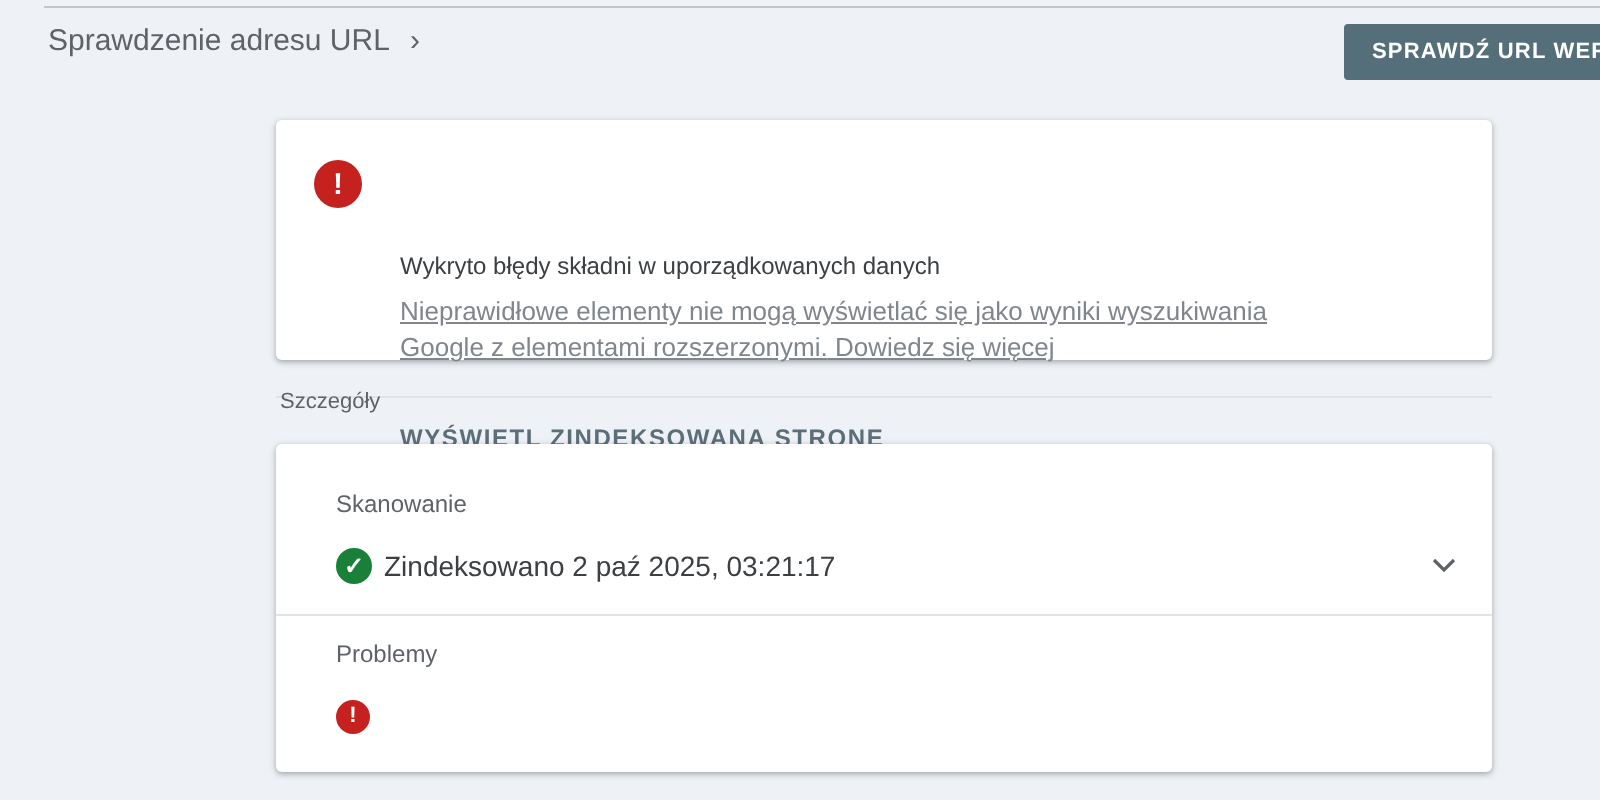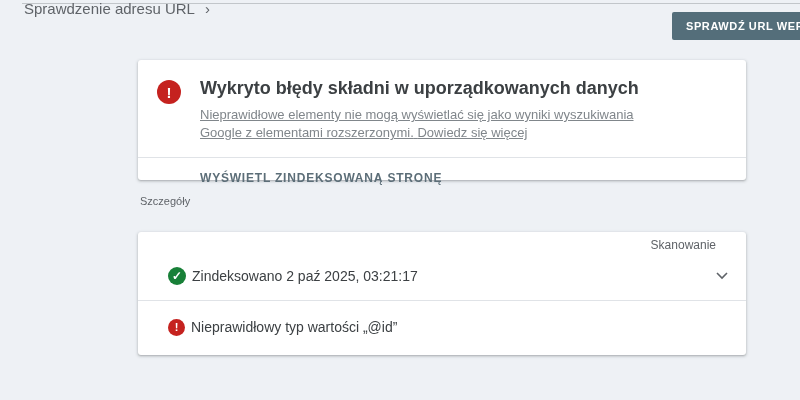--- a/index.html
+++ b/index.html
@@ -9,21 +9,21 @@
     overflow: hidden;
     background: #eef1f5;
     font-family: "Liberation Sans", sans-serif;
     color: #3c4043;
   }
   .top-line {
     position: absolute; top: 3px; left: 22px; right: 0;
     height: 1px; background: #c2c6ca;
   }
   .breadcrumb {
-    position: absolute; top: 0; left: 24px;
+    position: absolute; top: 12px; left: 24px;
     display: flex; align-items: flex-end; gap: 10px;
     font-size: 15px; white-space: nowrap;
   }
   .crumb-root { color: #5f6368; cursor: pointer; }
   .crumb-sep { color: #5f6368; font-size: 15px; }
   .crumb-current { color: #3c4043; font-weight: 500; }
   .live-test-btn {
     position: absolute; top: 12px; left: 672px;
     height: 28px; line-height: 28px;
     background: #546e7a; color: #ffffff;
@@ -53,39 +53,39 @@
     flex: 0 0 17px;
   }
   .check-badge {
     width: 18px; height: 18px; border-radius: 50%;
     background: #188038; color: #ffffff;
     font-size: 12px; font-weight: bold;
     display: flex; align-items: center; justify-content: center;
     flex: 0 0 18px;
   }
   .card-main-text { margin-left: 19px; }
-  .card-title { font-size: 18px; font-weight: bold; color: #3c4043; margin-bottom: 7px; }
+  .card-title { font-size: 12px; font-weight: normal; color: #3c4043; margin-bottom: 7px; margin-top: 48px; }
   .card-desc {
     font-size: 13px; color: #80868b; line-height: 18px; max-width: 468px; text-decoration: underline;
   }
   .learn-more { color: #80868b; text-decoration: underline; cursor: pointer; }
   .divider { height: 1px; background: #e0e3e7; }
   .card-main .divider { margin-top: 15px; }
   .action-row { height: 39px; display: flex; padding-left: 62px; }
   .text-btn {
     background: none; border: none; cursor: pointer;
     font-family: "Liberation Sans", sans-serif;
     font-size: 12px; font-weight: bold; letter-spacing: 0.8px;
     color: #5c6e78;
   }
   .section-label {
     position: absolute; left: 140px; top: 195px;
     font-size: 11px; color: #5f6368;
   }
-  .card-details { top: 232px; padding: 6px 0 14px; text-align: right; }
+  .card-details { top: 222px; padding: 23px 0 14px; }
   .sub-label { font-size: 12px; color: #5f6368; padding: 0 30px; margin-bottom: 10px; }
   .row {
     display: flex; align-items: center;
     padding: 0 18px 0 30px; height: 28px; cursor: pointer;
   }
   .row-text { font-size: 14px; color: #3c4043; margin-left: 6px; }
   .chevron { margin-left: auto; display: flex; align-items: center; cursor: pointer; }
   .card-details .divider { margin: 10px 0 12px; }
 </style>
 </head>
@@ -128,19 +128,19 @@
       <span>✓</span>
     </div>
     <span class="row-text">Zindeksowano 2 paź 2025, 03:21:17</span>
     <span class="chevron">
       <svg width="12" height="8" viewBox="0 0 12 8">
           <path d="M1 1 L6 6 L11 1" stroke="#5f6368" stroke-width="1.6" fill="none"></path>
         </svg>
     </span>
   </div>
   <div class="divider"></div>
+  <div class="sub-label">Problemy</div>
   <div class="row">
     <div class="error-badge-sm">
       <span>!</span>
     </div>
-    <span class="row-text">Nieprawidłowy typ wartości „@id”</span>
   </div>
 </div>
 
 </body></html>

